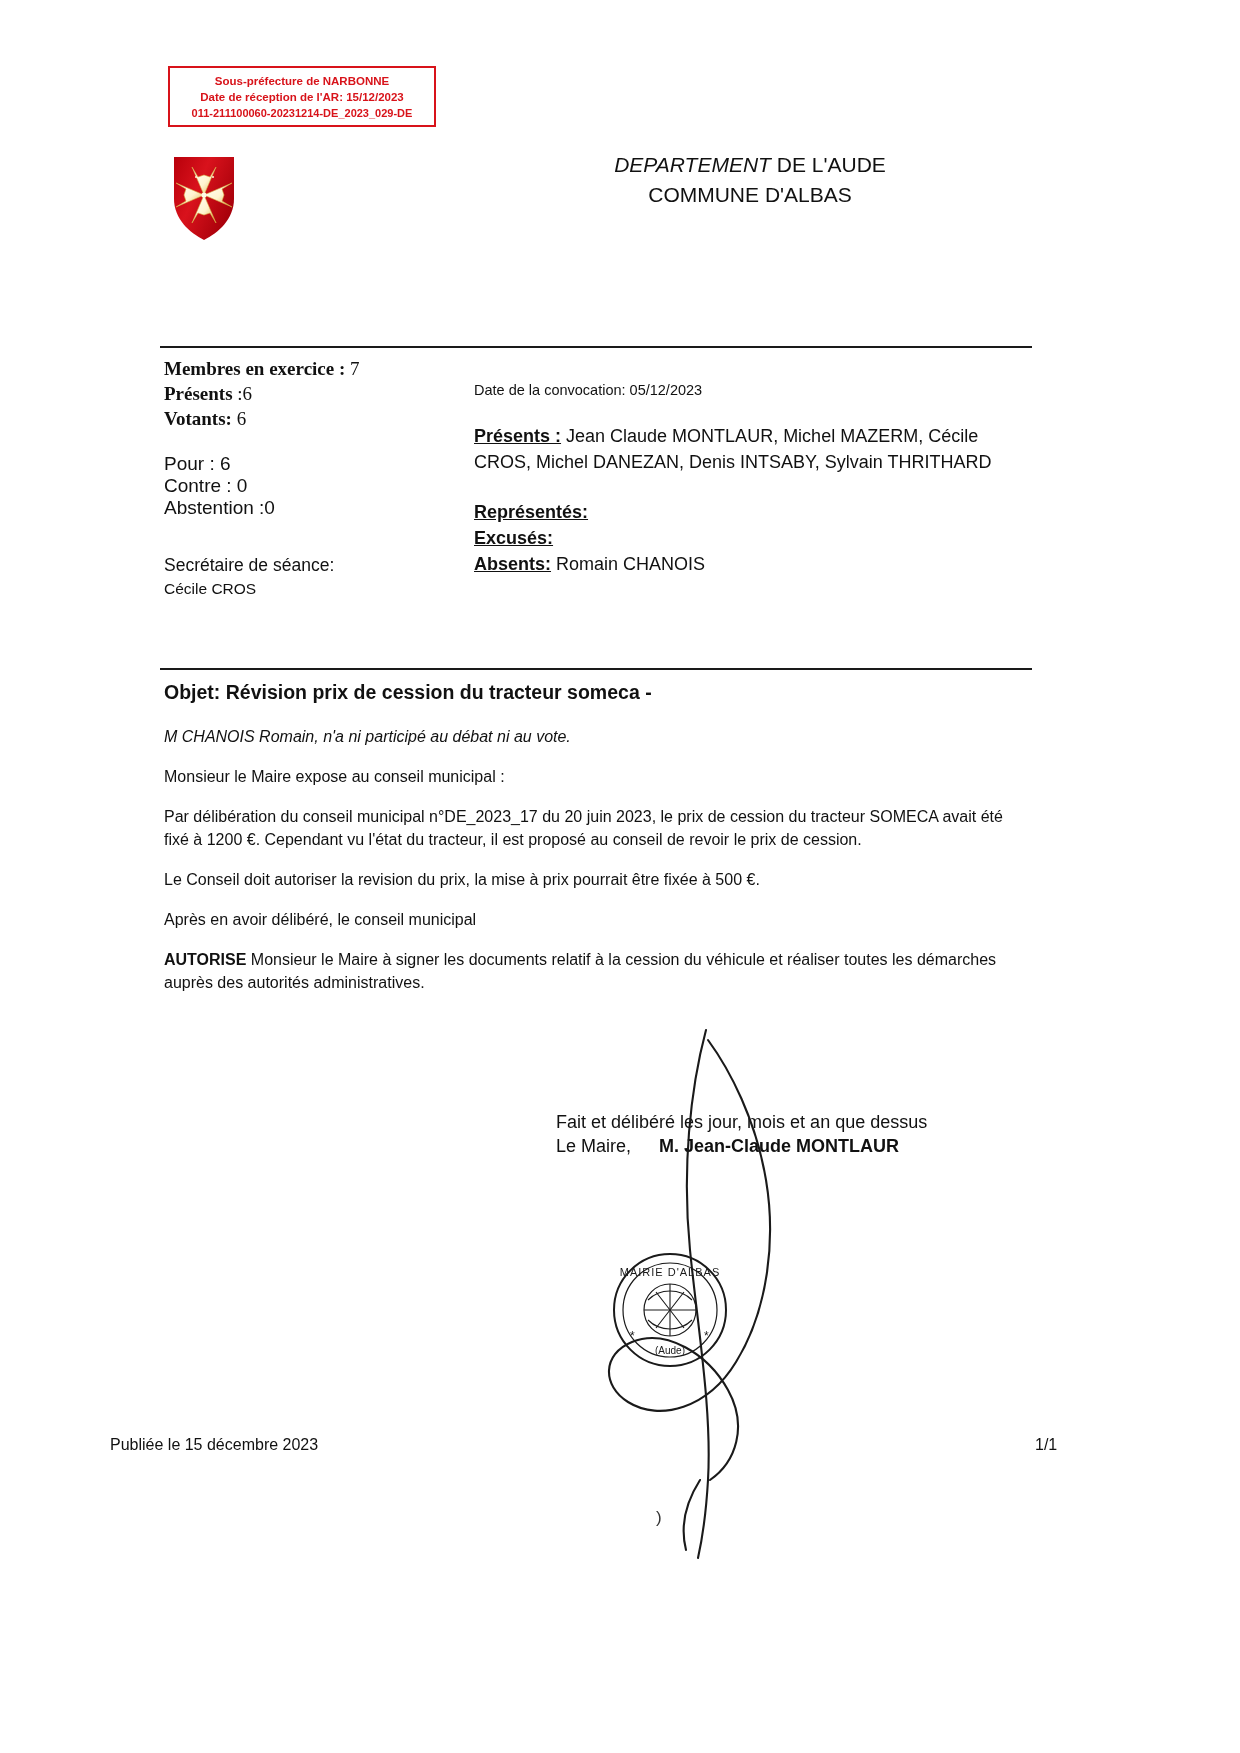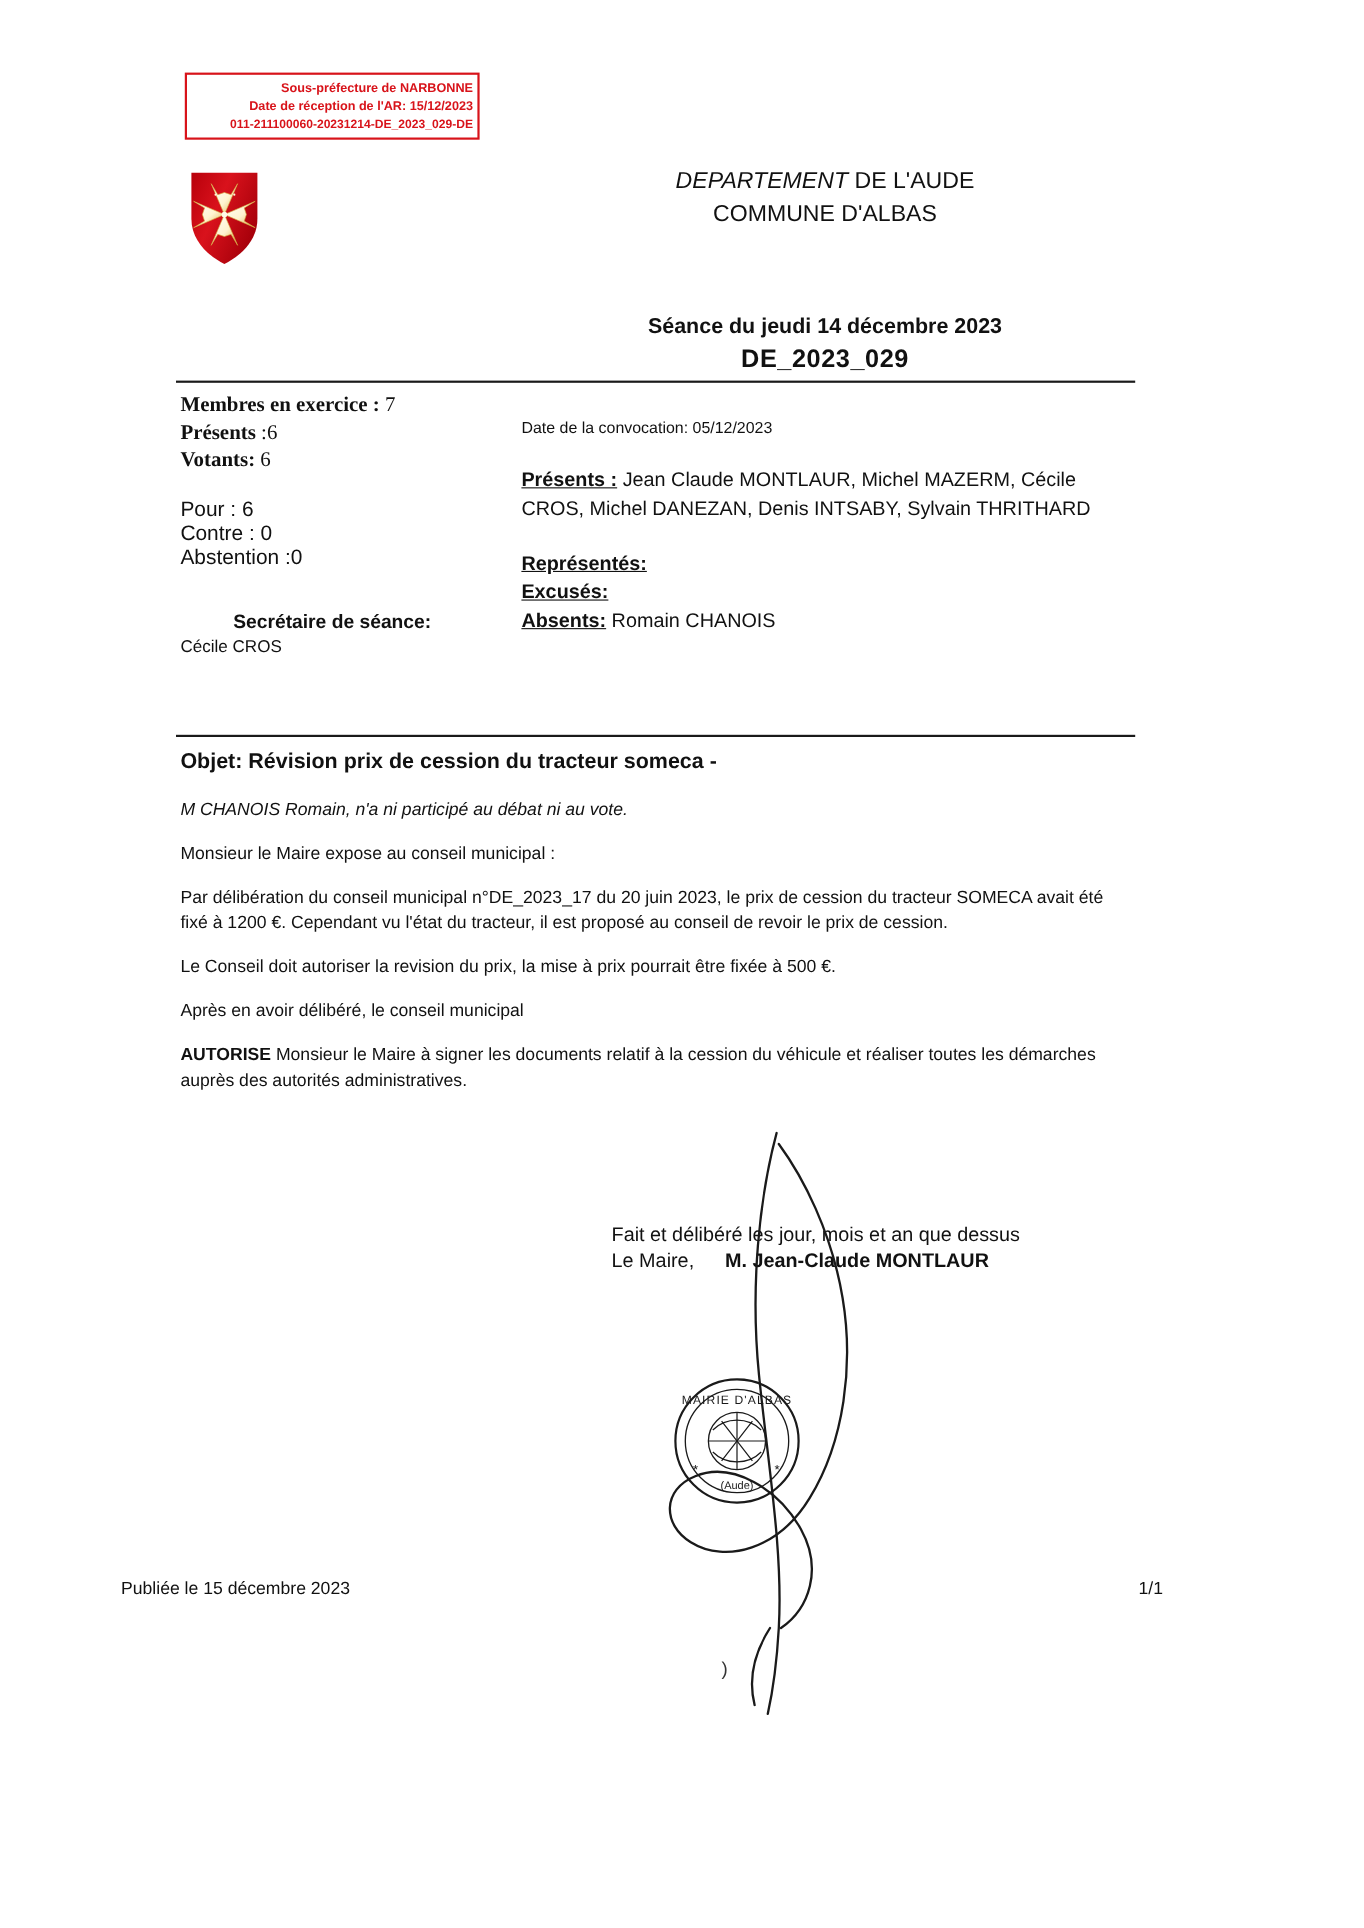--- a/index.html
+++ b/index.html
@@ -31,21 +31,20 @@
     box-sizing: border-box;
     text-align: center;
   }
   .stamp .line {
     color: #d8131a;
     font-size: 11.5px;
     font-weight: bold;
     line-height: 16px;
     white-space: nowrap;
     letter-spacing: 0px;
-    text-align: right;
   }
   .stamp .line.small {
     font-size: 11px;
   }
 
   
   .crest {
     position: absolute;
     left: 172px;
     top: 155px;
@@ -119,23 +118,22 @@
     margin-top: 22px;
     font-size: 19px;
     line-height: 22px;
     font-weight: normal;
   }
   .secretary {
     margin-top: 34px;
   }
   .secretary .title {
     font-size: 17.5px;
-    font-weight: bold;
+    font-weight: normal;
     line-height: 24px;
-    margin-left: 48px;
   }
   .secretary .name {
     font-size: 15.5px;
     line-height: 24px;
   }
 
   .col-right {
     position: absolute;
     left: 474px;
     top: 357px;
@@ -277,24 +275,20 @@
     </svg>
   </div>
 
   <div class="header-titles">
     <div class="l1">
       <i>DEPARTEMENT</i><span> DE L'AUDE</span>
     </div>
     <div class="l2">COMMUNE D'ALBAS</div>
   </div>
 
-  <div class="seance">
-    <div class="s1">Séance du jeudi 14 décembre 2023</div>
-    <div class="s2">DE_2023_029</div>
-  </div>
 
   <div class="rule r1"></div>
 
   <div class="col-left">
     <div class="counts">
       <div class="row">
         <span class="lbl">Membres en exercice :</span><span> 7</span>
       </div>
       <div class="row">
         <span class="lbl">Présents</span><span> :6</span>

